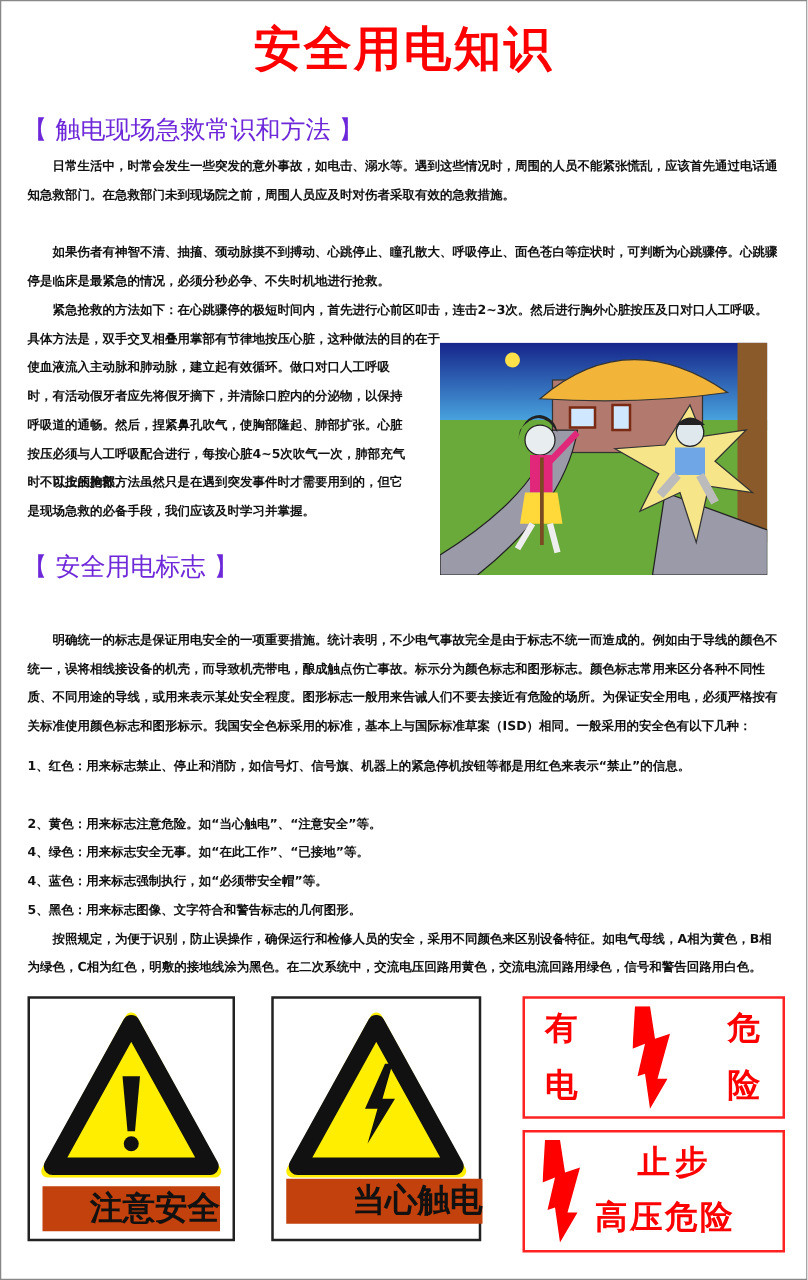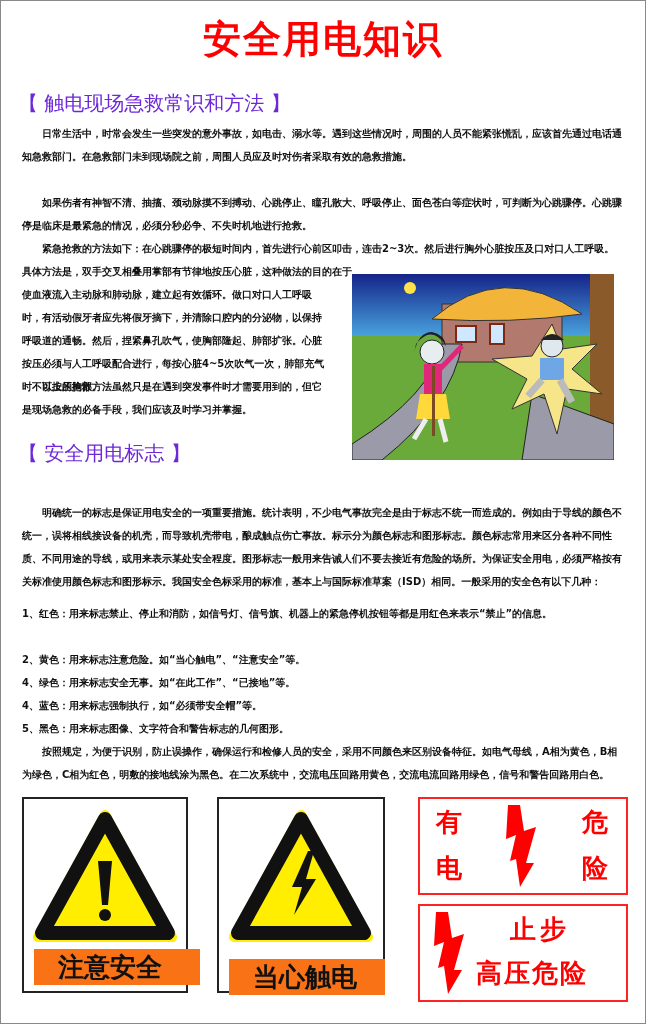--- a/index.html
+++ b/index.html
@@ -4,21 +4,21 @@
 <style>
   html,body{margin:0;padding:0;}
   body{width:646px;height:1024px;background:#fff;position:relative;overflow:hidden;font-family:"DejaVu Sans",sans-serif;color:#111;}
   .frame{position:absolute;left:0;top:0;width:644px;height:1022px;border:1px solid #888;}
   .title{position:absolute;left:0;top:14px;width:646px;text-align:center;color:#f00;font-size:38px;font-weight:bold;letter-spacing:2px;}
   .h2{position:absolute;color:#6d28d9;font-size:20px;}
   .p{position:absolute;font-size:10px;line-height:23px;font-weight:bold;color:#111;}
   .ind{text-indent:2em;}
   .illus{position:absolute;left:352px;top:274px;width:262px;height:186px;overflow:hidden;}
   .sign{position:absolute;border:2px solid #222;background:#fff;}
-  .ylabel{position:absolute;background:#f97316;font-size:26px;font-weight:bold;text-align:left;color:#111;padding-left:24px;}
+  .ylabel{position:absolute;background:#c2410c;font-size:26px;font-weight:bold;text-align:right;color:#111;}
   .rsign{position:absolute;border:2px solid #f22;background:#fff;color:#f00;font-weight:bold;}
   .rc{position:absolute;font-size:26px;}
 </style>
 </head>
 <body>
 
 <div class="frame"></div>
 
 <div class="title">安全用电知识</div>
 
@@ -84,21 +84,21 @@
   </svg>
   <div class="ylabel" style="left:10px;top:150px;width:142px;height:36px;line-height:36px;">注意安全</div>
 </div>
 
 <div class="sign" style="left:217px;top:797px;width:164px;height:192px;">
   <svg style="position:absolute;left:9px;top:10px;" width="146" height="138" viewBox="0 0 146 138">
     <path d="M73 6 L140 128 L6 128Z" fill="#ffee00" stroke="#ffee00" stroke-width="10" stroke-linejoin="round"></path>
     <path d="M73 10 L136 124 L10 124Z" fill="#ffee00" stroke="#111" stroke-width="14" stroke-linejoin="round"></path>
     <path d="M80 42 L64 78 L74 78 L66 106 L88 70 L78 70 L86 42Z" fill="#111"></path>
   </svg>
-  <div class="ylabel" style="left:10px;top:160px;width:132px;height:36px;line-height:36px;">当心触电</div>
+  <div class="ylabel" style="left:10px;top:144px;width:157px;height:36px;line-height:36px;">当心触电</div>
 </div>
 
 <div class="rsign" style="left:418px;top:797px;width:206px;height:94px;">
   <div class="rc" style="left:16px;top:6px;">有</div>
   <div class="rc" style="left:16px;top:52px;">电</div>
   <div class="rc" style="left:162px;top:6px;">危</div>
   <div class="rc" style="left:162px;top:52px;">险</div>
   <svg style="position:absolute;left:86px;top:6px;" width="36" height="82" viewBox="0 0 36 82">
     <path d="M2 0 L14 0 L18 26 L30 22 L20 58 L28 58 L14 82 L10 54 L4 56 L10 30 L0 34Z" fill="#f00"></path>
   </svg>

